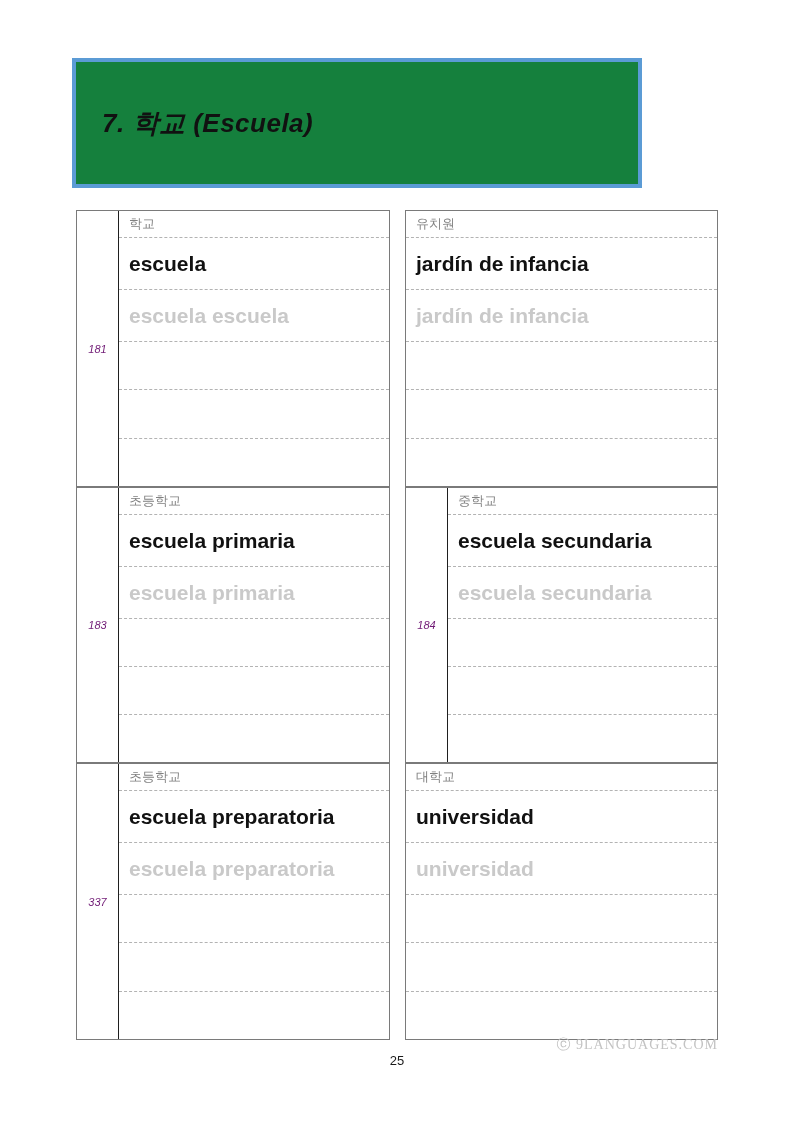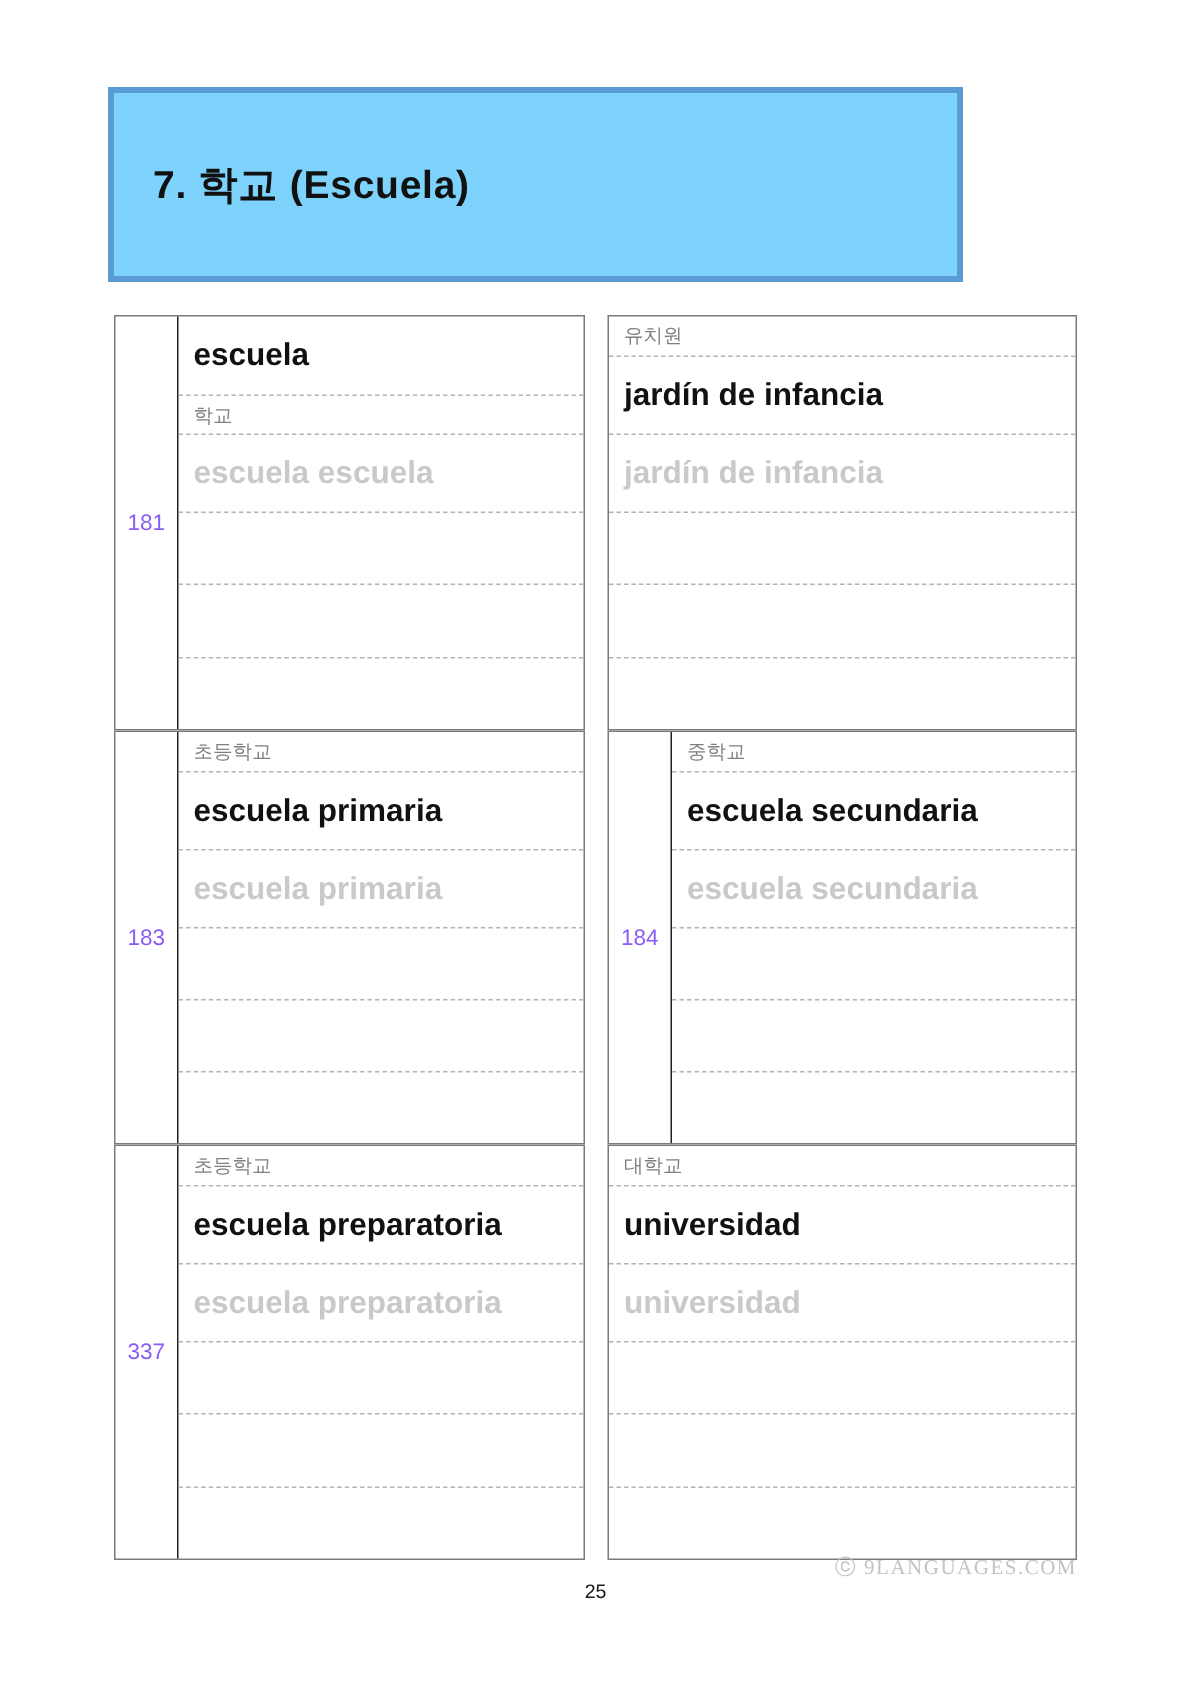--- a/index.html
+++ b/index.html
@@ -9,23 +9,23 @@
     position: relative;
     font-family: "Liberation Sans", "DejaVu Sans", sans-serif;
     color: #1a1a1a;
   }
   .page { position: relative; width: 794px; height: 1123px; overflow: hidden; }
 
   
   .title-box {
     position: absolute; left: 72px; top: 58px;
     width: 570px; height: 130px;
-    background: #7dd3fc;
+    background: #15803d;
     border: 4px solid #5b9bd5;
-    display: flex; align-items: center;
+    display: flex; align-items: center; font-style: italic;
   }
   .title-box h1 {
     margin-left: 26px;
     font-size: 26px; font-weight: bold; color: #111111;
     letter-spacing: 0.5px;
   }
 
   
   .grid {
     position: absolute; left: 76px; top: 210px;
@@ -37,21 +37,21 @@
   }
   .card {
     border: 1px solid #7a7a7a;
     display: flex;
     background: #ffffff;
   }
   .num-col {
     width: 42px;
     border-right: 1px solid #1f1f1f;
     display: flex; align-items: center; justify-content: center;
-    font-size: 15px; color: #8b5cf6;
+    font-size: 11px; color: #701a75; font-style: italic;
   }
   .content { flex: 1; display: flex; flex-direction: column; }
   .row { padding-left: 10px; display: flex; align-items: center; }
   .row + .row { border-top: 1px dashed #b3b3b3; }
   .row-korean { height: 26px; font-size: 13px; color: #808080; }
   .row-word { height: 52px; font-size: 21px; font-weight: bold; color: #111111; }
   .row-practice { height: 52px; font-size: 21px; font-weight: bold; color: #c9c9c9; }
   .row-empty { flex: 1; }
 
   
@@ -72,22 +72,22 @@
 
   <div class="title-box">
     <h1>7. 학교 (Escuela)</h1>
   </div>
 
   <div class="grid">
 
     <div class="card">
       <div class="num-col">181</div>
       <div class="content">
+        <div class="row row-korean">학교</div>
         <div class="row row-word">escuela</div>
-        <div class="row row-korean">학교</div>
         <div class="row row-practice">escuela escuela</div>
         <div class="row row-empty"></div>
         <div class="row row-empty"></div>
         <div class="row row-empty"></div>
       </div>
     </div>
 
     <div class="card">
       <div class="content">
         <div class="row row-korean">유치원</div>

